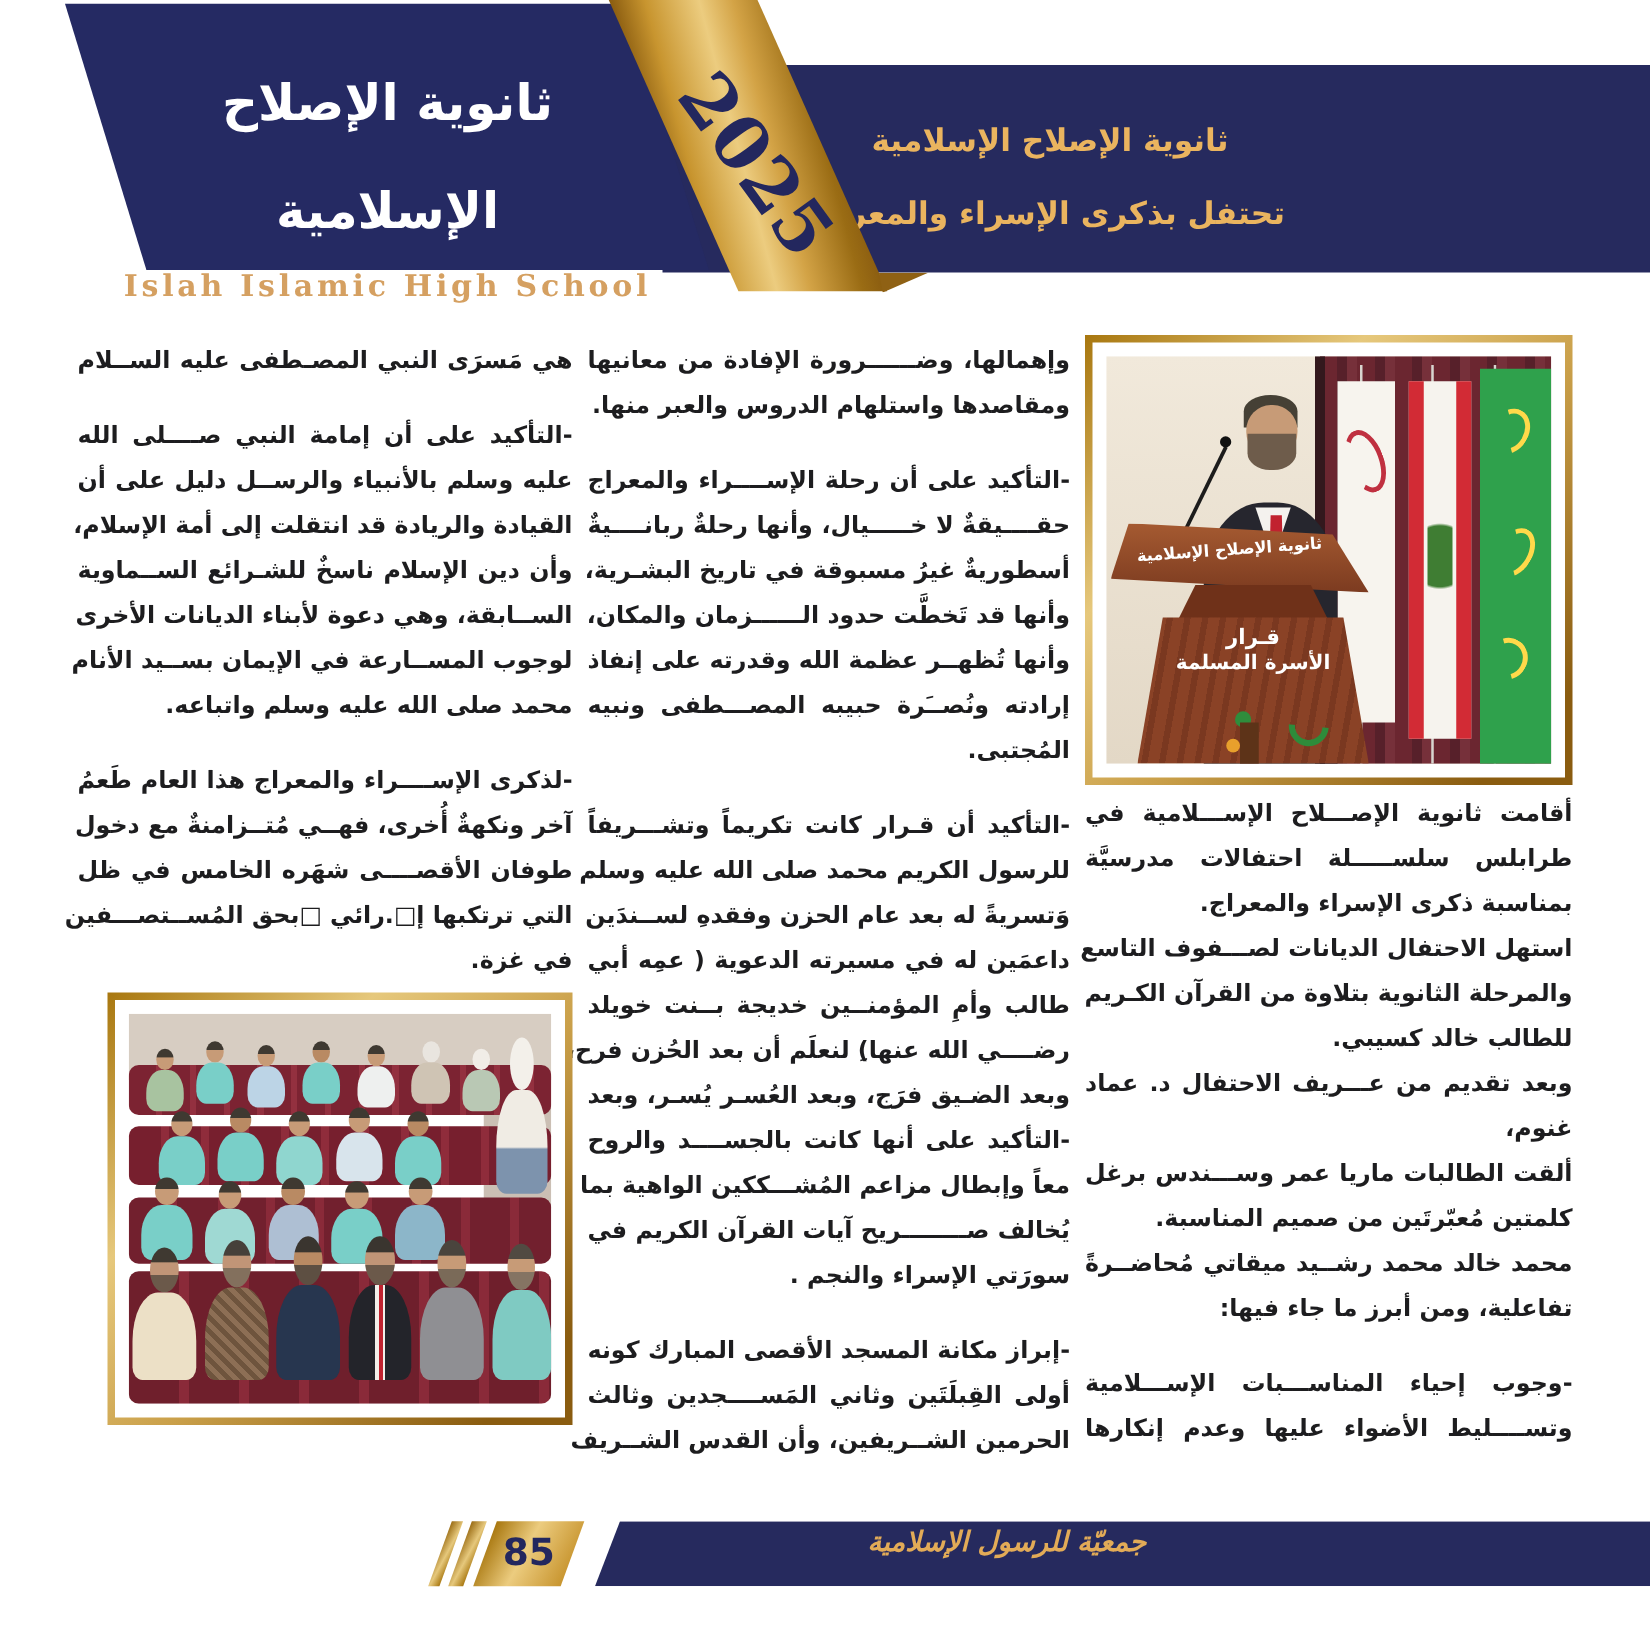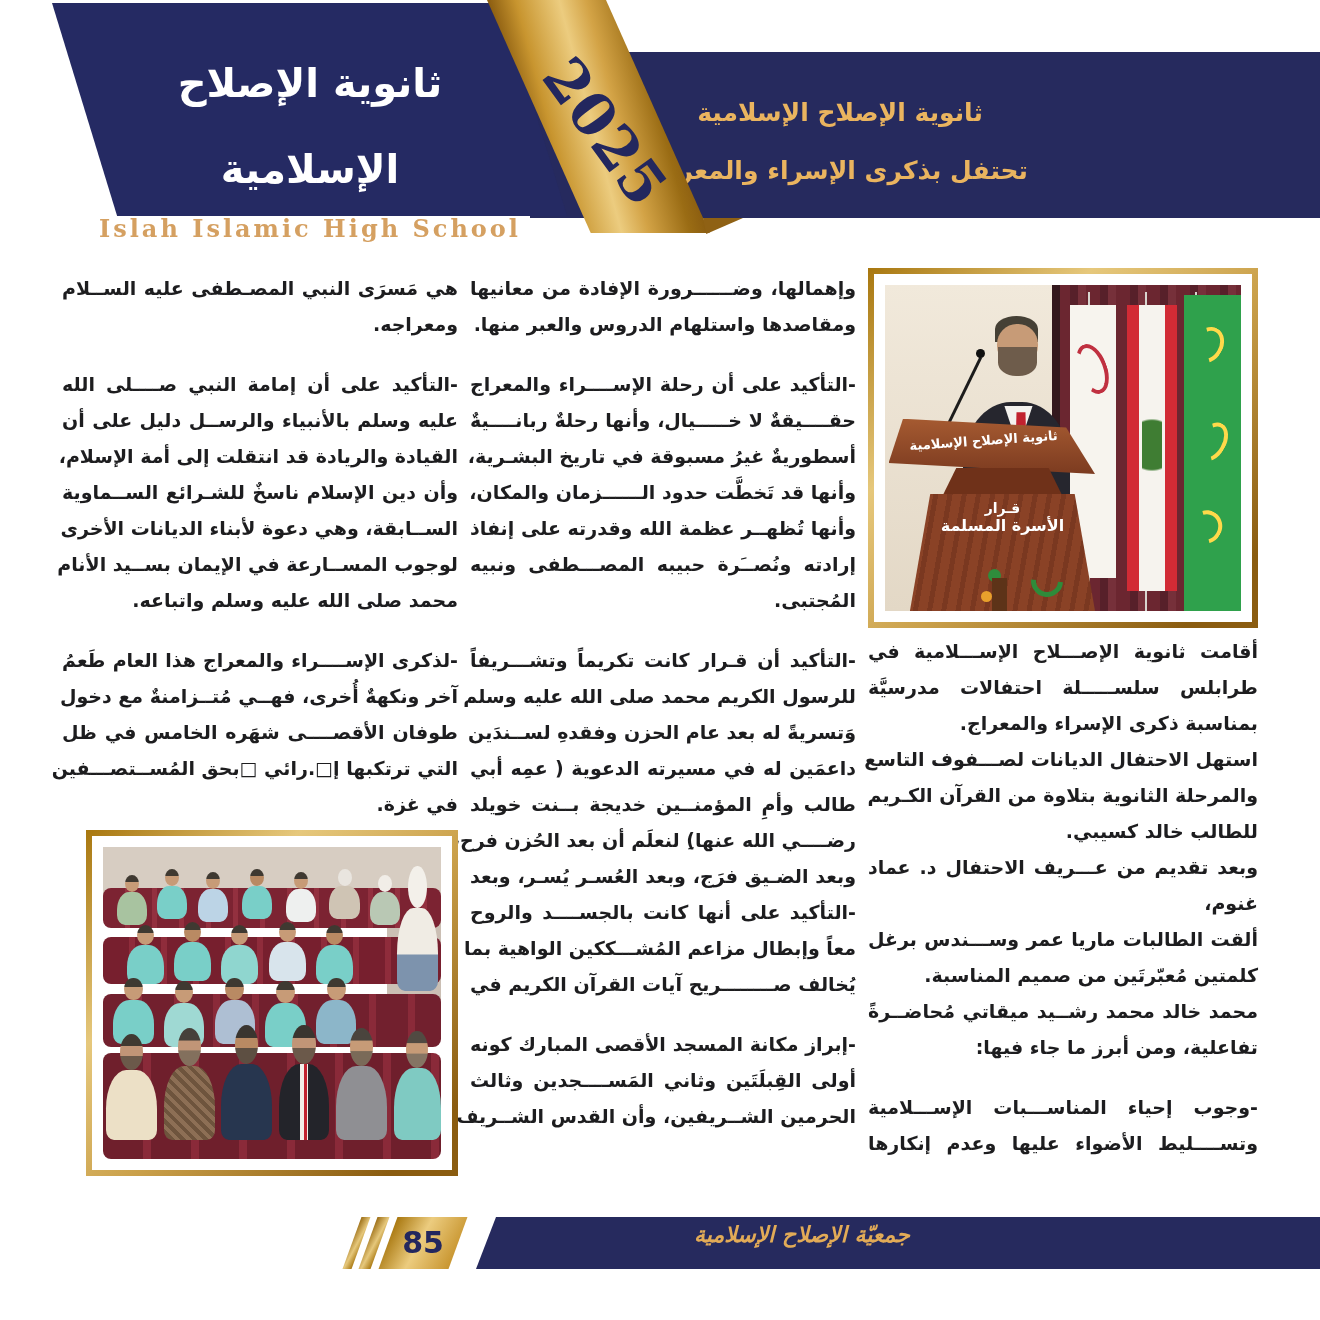--- a/index.html
+++ b/index.html
@@ -66,21 +66,21 @@
   .mic{left:21%;top:21%;width:3px;height:27%;background:#1c1c1c;transform:rotate(26deg);}
   .mic-head{left:25.5%;top:19.5%;width:9px;height:9px;background:#111;border-radius:50%;}
   .pod-top{left:1%;top:41%;width:58%;height:17%;background:linear-gradient(#a55a31,#7c3b20);
     clip-path:polygon(7% 0,86% 16%,100% 100%,0 80%);}
   .pod-top span{position:absolute;left:6%;top:26%;width:80%;transform:rotate(-4deg);
     color:#fff;font-size:13px;font-weight:bold;text-align:center;direction:rtl;}
   .pod-neck{left:16%;top:56%;width:34%;height:9%;background:#6f3119;clip-path:polygon(12% 0,88% 0,100% 100%,0 100%);}
   .pod-body{left:7%;top:64%;width:52%;height:36%;
     background:repeating-linear-gradient(100deg,#8a4226 0 9px,#7a3820 9px 14px);
     clip-path:polygon(11% 0,89% 0,100% 100%,0 100%);text-align:center;color:#fff;direction:rtl;}
-  .pod-l1{margin-top:6px;font-size:14px;font-weight:bold;}
+  .pod-l1{margin-top:6px;font-size:17px;font-weight:bold;}
   .pod-l2{font-size:16px;font-weight:bold;}
   .dome{left:29%;top:87%;width:13px;height:13px;background:#2f8d3c;border-radius:50%;}
   .tower{left:30%;top:90%;width:15px;height:10%;background:#5d3318;}
   .glow{left:27%;top:94%;width:11px;height:11px;background:#e8a02c;border-radius:50%;}
   .crescent{left:41%;top:86%;width:22px;height:22px;border:5px solid #2e8b3a;border-radius:50%;
     border-top-color:transparent;border-right-color:transparent;transform:rotate(-40deg);}
   
   .aud-wall{left:0;top:0;right:0;height:16%;background:#d7cdc2;border-bottom:3px solid #bfb3a6;}
   .aud-steps{right:0;top:16%;width:16%;height:34%;background:#cbbfb4;}
   .seatrow{left:0;right:0;border-radius:8px;}
@@ -201,31 +201,31 @@
       <div class="tline">-التأكيد أن قـرار كانت تكريماً وتشـــريفاً</div>
       <div class="tline">للرسول الكريم محمد صلى الله عليه وسلم</div>
       <div class="tline">وَتسريةً له بعد عام الحزن وفقدهِ لســندَين</div>
       <div class="tline">داعمَين له في مسيرته الدعوية ( عمِه أبي</div>
       <div class="tline">طالب وأمِ المؤمنــين خديجة بــنت خويلد</div>
       <div class="tline">رضــــي الله عنها)ِ لنعلَم أن بعد الحُزن فرح،</div>
       <div class="tline">وبعد الضـيق فرَج، وبعد العُسـر يُسـر، وبعد</div>
       <div class="tline">-التأكيد على أنها كانت بالجســــد والروح</div>
       <div class="tline">معاً وإبطال مزاعم المُشـــككين الواهية بما</div>
       <div class="tline">يُخالف صــــــــريح آيات القرآن الكريم في</div>
+      <div class="tline end">سورَتي الإسراء والنجم .</div>
       <div class="tline blank"></div>
       <div class="tline">-إبراز مكانة المسجد الأقصى المبارك كونه</div>
       <div class="tline">أولى القِبلَتَين وثاني المَســــجدين وثالث</div>
       <div class="tline">الحرمين الشــريفين، وأن القدس الشــريف</div>
     </div>
 </div>
 
 <div class="col col-left">
   <div>
       <div class="tline">هي مَسرَى النبي المصـطفى عليه الســلام</div>
-      <div class="tline end">ومعراجه.</div>
       <div class="tline blank"></div>
       <div class="tline">-التأكيد على أن إمامة النبي صــــلى الله</div>
       <div class="tline">عليه وسلم بالأنبياء والرســل دليل على أن</div>
       <div class="tline">القيادة والريادة قد انتقلت إلى أمة الإسلام،</div>
       <div class="tline">وأن دين الإسلام ناسخٌ للشـرائع الســماوية</div>
       <div class="tline">الســابقة، وهي دعوة لأبناء الديانات الأخرى</div>
       <div class="tline">لوجوب المســارعة في الإيمان بســيد الأنام</div>
       <div class="tline end">محمد صلى الله عليه وسلم واتباعه.</div>
       <div class="tline blank"></div>
       <div class="tline">-لذكرى الإســــراء والمعراج هذا العام طَعمُ</div>
@@ -347,13 +347,13 @@
     </div>
   </div>
 </div>
 
 <div class="f-stripe" style="left:352px;width:9px;"></div>
 <div class="f-stripe" style="left:368px;width:12px;"></div>
 <div class="f-num">
   <span>85</span>
 </div>
 <div class="f-band"></div>
-<div class="f-callig">جمعيّة الإصلاح الإسلامية</div>
+<div class="f-callig">جمعيّة للرسول الإسلامية</div>
 
 </body></html>

